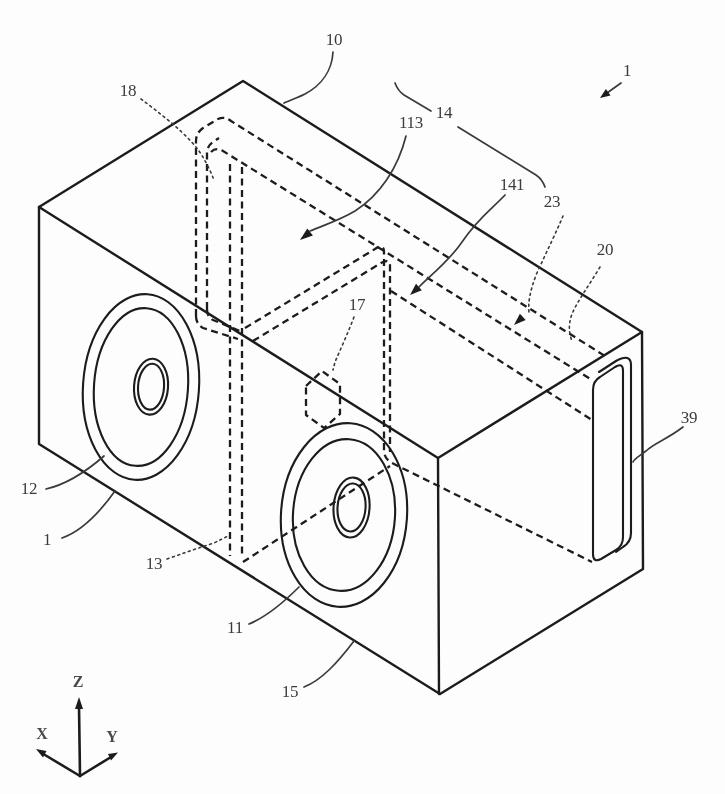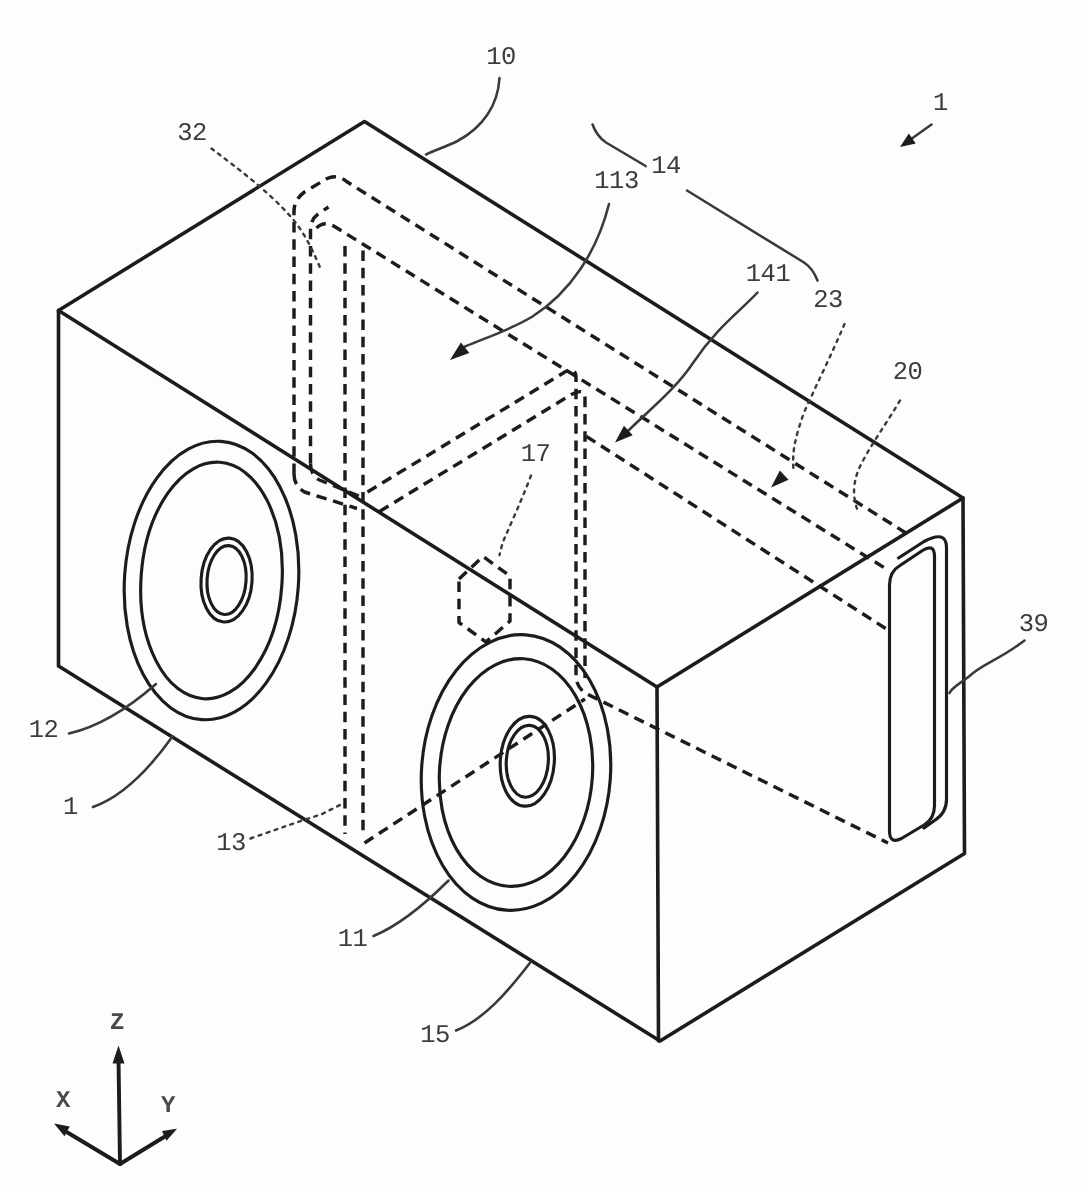--- a/index.html
+++ b/index.html
@@ -5,21 +5,21 @@
   :root{
     --background:#fdfdfd;
     --ink:#1c1c1c;
     --label:#3c3c3c;
     --leader:#3a3a3a;
   }
   html,body{margin:0;padding:0;background:var(--background);}
   .stage{
     position:relative;width:725px;height:794px;overflow:hidden;
     background:var(--background);
-    font-family:Liberation Mono, monospace;
+    font-family:Liberation Serif, serif;
   }
   .stage svg{position:absolute;left:0;top:0;}
   .solid{fill:none;stroke:var(--ink);stroke-width:2.4;stroke-linecap:round;stroke-linejoin:round;}
   .thin{stroke-width:2.1;}
   .dash{fill:none;stroke:var(--ink);stroke-width:2.3;stroke-dasharray:7 4.5;stroke-linejoin:round;}
   .leader{fill:none;stroke:var(--leader);stroke-width:1.7;stroke-linecap:round;}
   .dot{fill:none;stroke:var(--leader);stroke-width:1.6;stroke-dasharray:2 3.6;stroke-linecap:round;}
   .ah{fill:var(--ink);stroke:none;}
   .axisline{fill:none;stroke:var(--ink);stroke-width:2.6;stroke-linecap:round;}
   .lbl{
@@ -106,21 +106,21 @@
       <path class="axisline" d="M80 776 L79 706"></path>
       <path class="axisline" d="M80 776 L45 755"></path>
       <path class="axisline" d="M80 776 L111 757"></path>
       <polygon class="ah" points="79,697 75,709 83,709"></polygon>
       <polygon class="ah" points="36,749 46.5,751 43,757.5"></polygon>
       <polygon class="ah" points="118,752.5 111,760.5 108,754"></polygon>
     </g>
   </svg>
 
   <span class="lbl" style="left:334px;top:39px">10</span>
-  <span class="lbl" style="left:128px;top:90px">32</span>
+  <span class="lbl" style="left:128px;top:90px">18</span>
   <span class="lbl" style="left:411px;top:122px">113</span>
   <span class="lbl gap" style="left:444px;top:112px">14</span>
   <span class="lbl" style="left:512px;top:184px">141</span>
   <span class="lbl" style="left:552px;top:201px">23</span>
   <span class="lbl" style="left:605px;top:249px">20</span>
   <span class="lbl" style="left:627px;top:70px">1</span>
   <span class="lbl" style="left:689px;top:417px">39</span>
   <span class="lbl" style="left:357px;top:304px">17</span>
   <span class="lbl" style="left:29px;top:488px">12</span>
   <span class="lbl" style="left:47px;top:539px">1</span>

